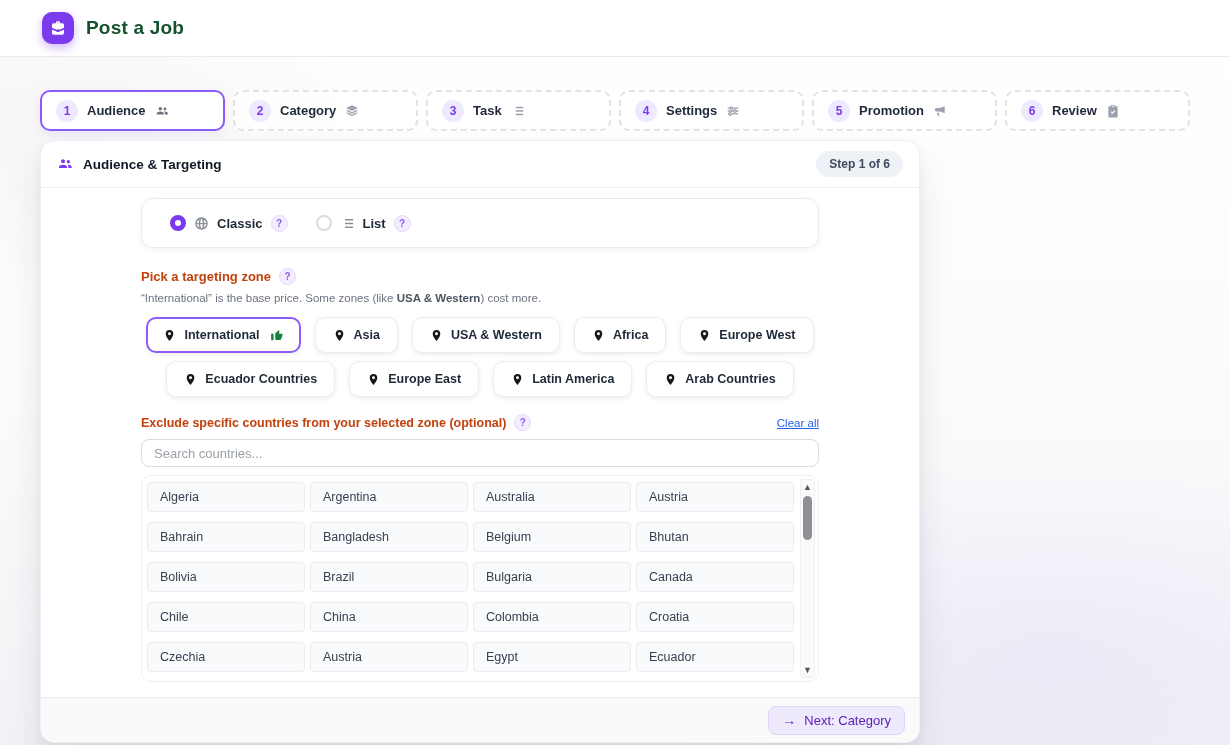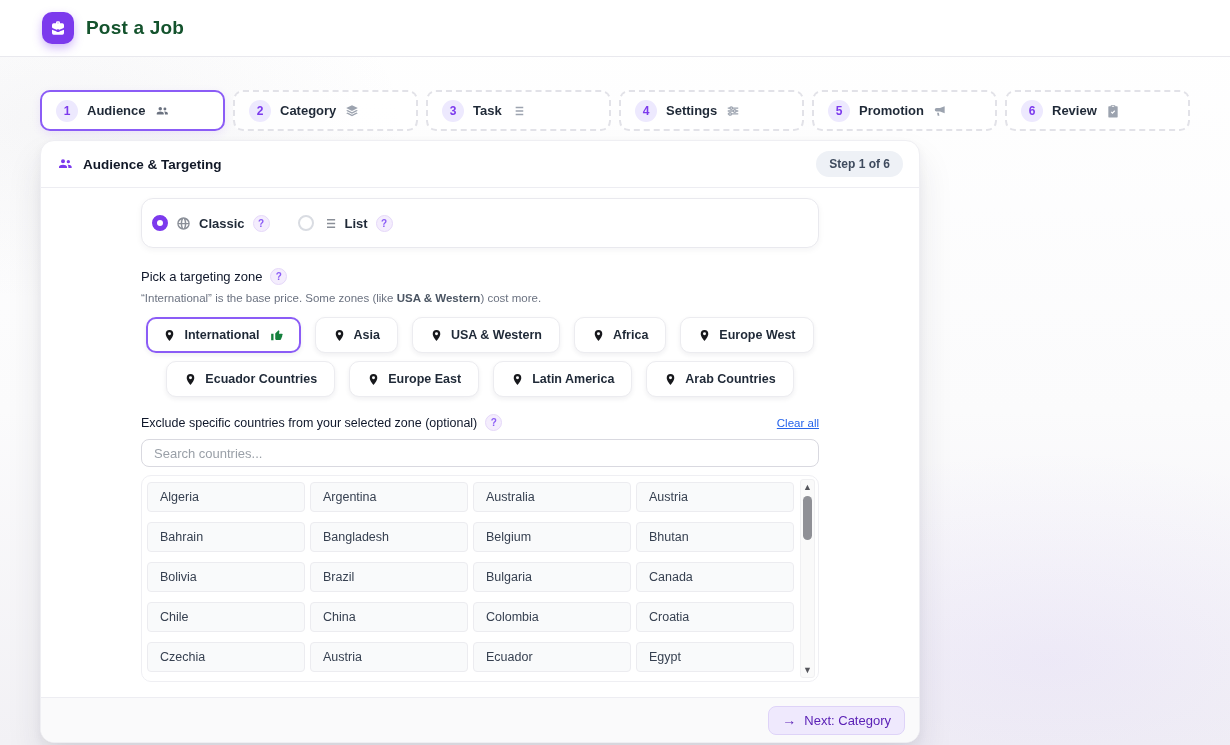--- a/index.html
+++ b/index.html
@@ -62,37 +62,37 @@
     margin-left:auto; background:#eef1f6; color:#3f4b5e; font-size:12px; font-weight:bold;
     padding:6px 13px; border-radius:999px;
   }
   .card-body{ padding:10px 0 15px 0; }
   .content-col{ width:678px; margin:0 auto; }
 
   
   .mode-box{
     background:#fff; border:1px solid #e9e9ee; border-radius:12px; height:50px;
     box-shadow:0 2px 6px rgba(30,30,50,0.05);
-    display:flex; align-items:center; padding:0 10px; gap:28px;
+    display:flex; align-items:center; padding:0 28px; gap:28px;
   }
   .mode-option{ display:flex; align-items:center; gap:8px; cursor:pointer; }
   .radio{ width:16px; height:16px; border-radius:50%; flex:none; }
   .radio.on{ background:#fff; border:5px solid #7c3aed; }
   .radio.off{ background:#fff; border:2px solid #d9dce2; }
   .mode-icon{ color:#8a8f98; display:flex; }
   .mode-label{ font-size:13px; font-weight:bold; color:#1f2937; }
   .help-badge{
     width:17px; height:17px; border-radius:50%; background:#f4edfd; border:1px solid #e5d8f9;
     color:#8b5cf6; font-size:10px; font-weight:bold;
     display:inline-flex; align-items:center; justify-content:center; cursor:pointer;
   }
 
   
   .zone-label-row{ margin-top:20px; display:flex; align-items:center; gap:8px; }
-  .section-label{ font-size:13px; font-weight:normal; color:#0f172a; }
+  .section-label{ font-size:13px; font-weight:bold; color:#c2410c; }
   .zone-desc{ margin-top:7px; font-size:11.5px; color:#6b7280; }
   .zone-desc b{ color:#4b5563; }
   .zone-row{ display:flex; justify-content:center; gap:14px; margin-top:13px; }
   .zone-row + .zone-row{ margin-top:8px; }
   .zone-btn{
     height:36px; background:#fff; border:1px solid #ececf0; border-radius:10px;
     box-shadow:0 2px 5px rgba(30,30,50,0.07);
     display:flex; align-items:center; gap:8px; padding:0 17px; cursor:pointer;
     font-size:12.5px; font-weight:bold; color:#1f2937;
   }
@@ -372,22 +372,22 @@
             <div class="country-cell">Bolivia</div>
             <div class="country-cell">Brazil</div>
             <div class="country-cell">Bulgaria</div>
             <div class="country-cell">Canada</div>
             <div class="country-cell">Chile</div>
             <div class="country-cell">China</div>
             <div class="country-cell">Colombia</div>
             <div class="country-cell">Croatia</div>
             <div class="country-cell">Czechia</div>
             <div class="country-cell">Austria</div>
+            <div class="country-cell">Egypt</div>
             <div class="country-cell">Ecuador</div>
-            <div class="country-cell">Egypt</div>
 
           </div>
           <div class="vscrollbar">
             <div class="scroll-arrow up">▲</div>
             <div class="scroll-thumb"></div>
             <div class="scroll-arrow down">▼</div>
           </div>
         </div>
 
       </div>

